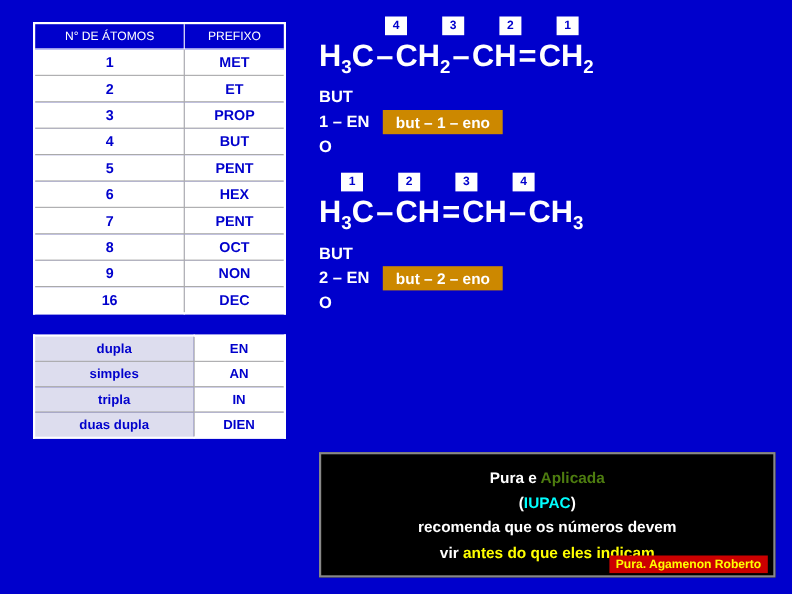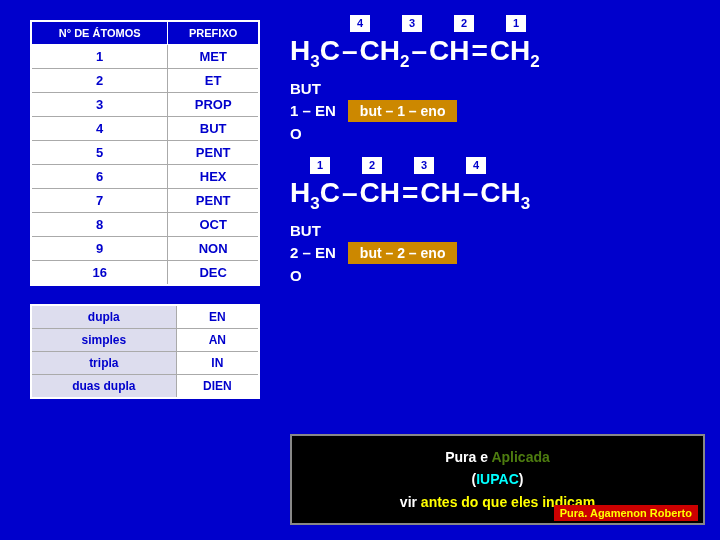--- a/index.html
+++ b/index.html
@@ -23,21 +23,21 @@
     .atoms-table {
       border-collapse: collapse;
       width: 100%;
       border: 2px solid white;
     }
 
     .atoms-table th {
       background: #0000cc;
       color: white;
       font-size: 11px;
-      font-weight: bold;
+      font-weight: normal;
       padding: 5px 8px;
       text-align: center;
       border: 1px solid white;
     }
 
     .atoms-table td {
       background: white;
       color: #0000cc;
       font-size: 13px;
       font-weight: bold;
@@ -284,15 +284,16 @@
   <div style="display:flex; align-items:center; gap:12px; margin-bottom:12px;">
     <div class="but-text">BUT<br>2 – EN<br>O</div>
     <div class="name-badge">but – 2 – eno</div>
   </div>
 
 </div>
 
 <div class="info-box">
   <p>Pura e <span style="color:#4d7c0f;">Aplicada</span></p>
   <p>(<span style="color:#00ffff;">IUPAC</span>)</p>
+  <p>recomenda que os números devem</p>
   <p>vir <span style="color:#ffff00;">antes do que eles indicam</span></p>
   <div class="author-tag">Pura. Agamenon Roberto</div>
 </div>
 
 </body></html>

